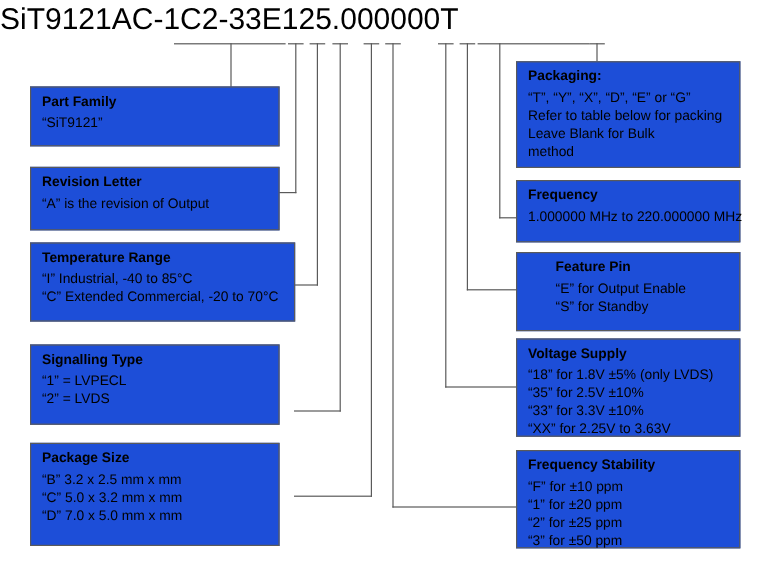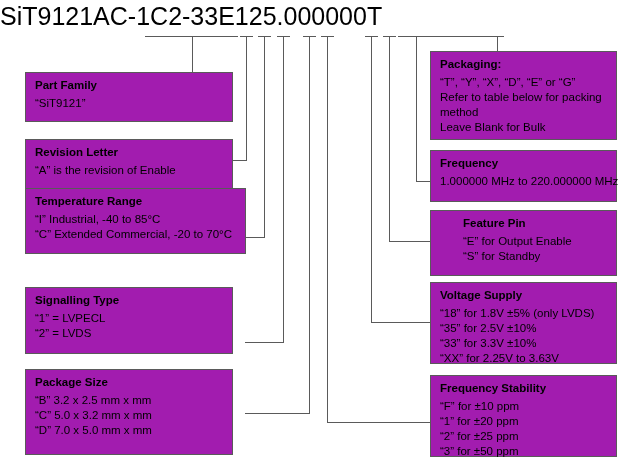--- a/index.html
+++ b/index.html
@@ -31,21 +31,21 @@
     font-weight: 400;
     letter-spacing: 0px;
     color: #000000;
     white-space: nowrap;
   }
 
   
   .box {
     position: absolute;
     border: 1.5px solid #5a5a5a;
-    background: #a21caf;
+    background: #1d4ed8;
     box-sizing: border-box;
     padding: 5px 0 4px 9px;
   }
   .box .btitle {
     font-size: 11.5px;
     font-weight: bold;
     color: #000000;
     line-height: 15px;
     margin-bottom: 3px;
     white-space: nowrap;
@@ -117,24 +117,24 @@
   <div class="hline" style="left:491px; top:36px; width:13px;"></div>
   <div class="vline" style="left:497px; top:36px; height:15px;"></div>
 
   <div class="box" style="left:25px; top:72px; width:208px; height:50px;">
     <div class="btitle">Part Family</div>
     <div class="bline">“SiT9121”</div>
   </div>
 
   <div class="box" style="left:25px; top:139px; width:208px; height:53px;">
     <div class="btitle">Revision Letter</div>
-    <div class="bline">“A” is the revision of Enable</div>
+    <div class="bline">“A” is the revision of Output</div>
   </div>
 
-  <div class="box" style="left:25px; top:188px; width:221px; height:66px;">
+  <div class="box" style="left:25px; top:202px; width:221px; height:66px;">
     <div class="btitle">Temperature Range</div>
     <div class="bline">“I” Industrial, -40 to 85°C</div>
     <div class="bline">“C” Extended Commercial, -20 to 70°C</div>
   </div>
 
   <div class="box" style="left:25px; top:287px; width:208px; height:67px;">
     <div class="btitle">Signalling Type</div>
     <div class="bline">“1” = LVPECL</div>
     <div class="bline">“2” = LVDS</div>
   </div>
@@ -143,22 +143,22 @@
     <div class="btitle">Package Size</div>
     <div class="bline">“B”  3.2 x 2.5  mm x mm</div>
     <div class="bline">“C”  5.0 x 3.2 mm x mm</div>
     <div class="bline">“D”  7.0 x 5.0 mm x mm</div>
   </div>
 
   <div class="box" style="left:430px; top:51px; width:187px; height:89px;">
     <div class="btitle">Packaging:</div>
     <div class="bline">“T”, “Y”, “X”, “D”, “E” or “G”</div>
     <div class="bline">Refer to table below for packing</div>
+    <div class="bline">Leave Blank  for Bulk</div>
     <div class="bline">method</div>
-    <div class="bline">Leave Blank  for Bulk</div>
   </div>
 
   <div class="box" style="left:430px; top:150px; width:187px; height:52px;">
     <div class="btitle">Frequency</div>
     <div class="bline">1.000000 MHz to 220.000000 MHz</div>
   </div>
 
   <div class="box" style="left:430px; top:210px; width:187px; height:66px;padding-left:32px;">
     <div class="btitle">Feature Pin</div>
     <div class="bline">“E” for Output Enable</div>

